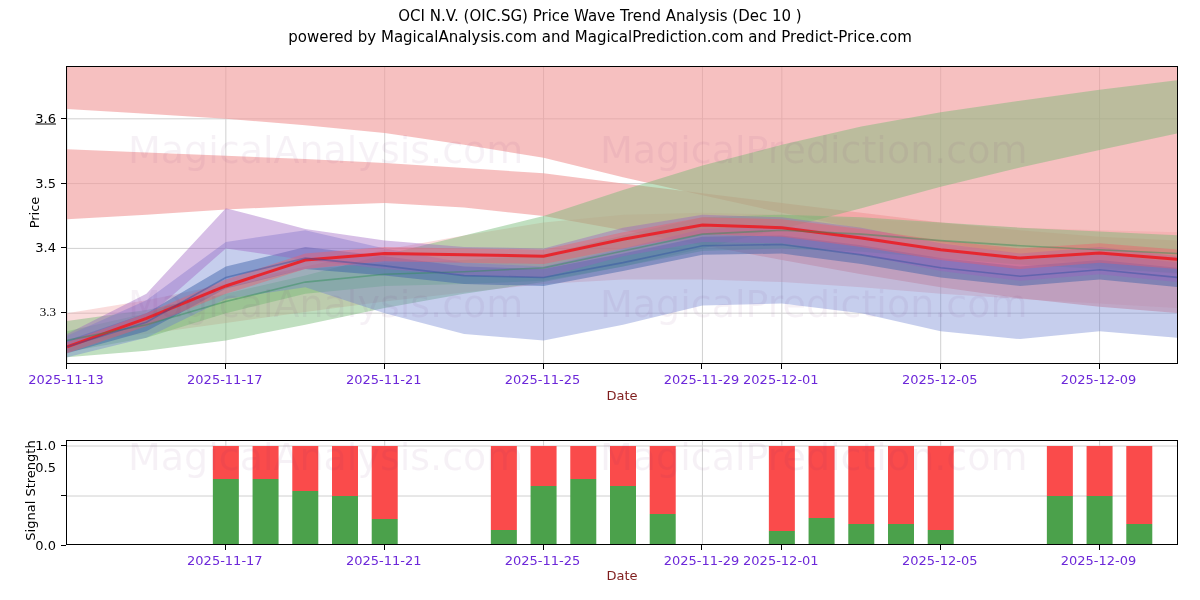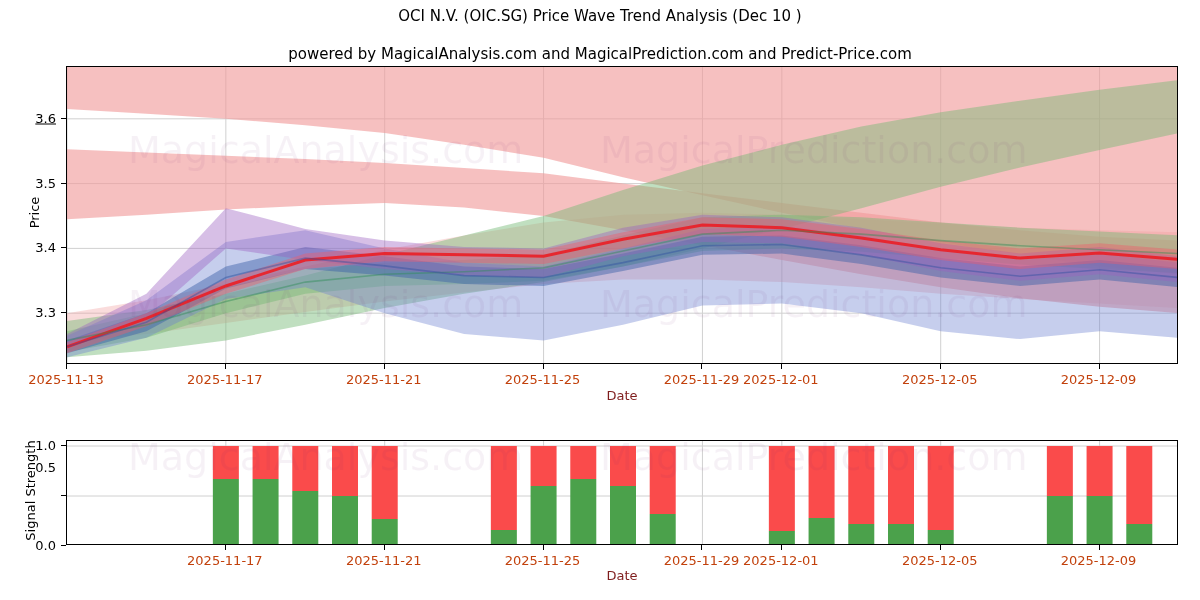--- a/index.html
+++ b/index.html
@@ -14,31 +14,31 @@
 
   
   .title-block{
     position:absolute;top:6px;left:0;width:1200px;
     text-align:center;
   }
   .title-main{
     font-size:15px;color:#000;line-height:21px;font-weight:400;
   }
   .title-sub{
-    font-size:15px;color:#000;line-height:21px;font-weight:400;margin-top:17px;
+    font-size:15px;color:#000;line-height:21px;font-weight:400;
   }
 
   
   .axes{position:absolute;box-sizing:border-box;border:1.1px solid #000;background:#fff;overflow:hidden;}
   #axes-price{left:66px;top:66px;width:1112px;height:298px;}
   #axes-signal{left:66px;top:440px;width:1112px;height:105px;}
 
   
   .ytick{position:absolute;right:0;font-size:13px;color:#000;text-align:right;white-space:nowrap;transform:translateY(-50%);}
-  .xtick{position:absolute;font-size:13px;color:#c2410c;white-space:nowrap;transform:translateX(-50%);}
+  .xtick{position:absolute;font-size:13px;color:#6d28d9;white-space:nowrap;transform:translateX(-50%);}
   .tickmark-y{position:absolute;width:5px;height:1px;background:#000;}
   .tickmark-x{position:absolute;height:5px;width:1px;background:#000;}
 
   
   .ylabel{
     position:absolute;font-size:13px;color:#000;
     transform-origin:center center;
     transform:rotate(-90deg);
     white-space:nowrap;
   }
@@ -92,21 +92,21 @@
         <path d="M0.00,273.38 L79.43,246.17 L158.86,199.53 L238.29,180.10 L317.71,189.17 L397.14,199.53 L476.57,202.12 L556.00,186.57 L635.43,169.73 L714.86,168.43 L794.29,178.15 L873.71,191.11 L953.14,199.53 L1032.57,193.05 L1112.00,200.83 L1112.00,220.26 L1032.57,212.49 L953.14,218.97 L873.71,210.54 L794.29,196.94 L714.86,186.57 L635.43,187.87 L556.00,204.07 L476.57,218.97 L397.14,217.02 L317.71,208.60 L238.29,202.12 L158.86,221.56 L79.43,264.31 L0.00,286.34 Z" fill="#3a5fa8" fill-opacity="0.46" stroke="none"></path>
         <path d="M0.00,266.90 L79.43,226.74 L158.86,141.23 L238.29,161.96 L317.71,173.62 L397.14,180.10 L476.57,181.39 L556.00,160.66 L635.43,147.70 L714.86,150.30 L794.29,160.66 L873.71,176.21 L953.14,186.57 L1032.57,180.10 L1112.00,189.17 L1112.00,215.08 L1032.57,207.30 L953.14,213.78 L873.71,204.07 L794.29,187.87 L714.86,176.21 L635.43,174.91 L556.00,189.17 L476.57,210.54 L397.14,208.60 L317.71,202.12 L238.29,193.05 L158.86,181.39 L79.43,251.36 L0.00,281.80 Z" fill="#9b5fc0" fill-opacity="0.4" stroke="none"></path>
         <path d="M0.00,275.33 L79.43,246.17 L158.86,212.49 L238.29,186.57 L317.71,180.10 L397.14,181.39 L476.57,182.69 L556.00,165.20 L635.43,150.30 L714.86,152.24 L794.29,161.96 L873.71,173.62 L953.14,181.39 L1032.57,176.21 L1112.00,182.69 L1112.00,202.12 L1032.57,195.64 L953.14,202.12 L873.71,193.05 L794.29,180.10 L714.86,169.73 L635.43,167.14 L556.00,181.39 L476.57,196.94 L397.14,195.64 L317.71,194.35 L238.29,202.12 L158.86,226.74 L79.43,259.13 L0.00,286.34 Z" fill="#f05a6a" fill-opacity="0.42" stroke="none"></path>
         <path d="M0.00,279.86 L79.43,251.36 L158.86,218.97 L238.29,193.05 L317.71,186.57 L397.14,187.87 L476.57,189.17 L556.00,172.32 L635.43,158.07 L714.86,160.66 L794.29,171.03 L873.71,182.69 L953.14,191.11 L1032.57,185.93 L1112.00,192.40 " fill="none" stroke="#e8232a" stroke-width="3" stroke-opacity="0.95"></path>
         <path d="M0.00,273.38 L79.43,257.83 L158.86,234.51 L238.29,215.08 L317.71,207.30 L397.14,204.71 L476.57,200.83 L556.00,183.98 L635.43,167.14 L714.86,163.25 L794.29,167.14 L873.71,173.62 L953.14,178.80 L1032.57,182.69 L1112.00,186.57 " fill="none" stroke="#2e8b57" stroke-width="1.6" stroke-opacity="0.45"></path>
         <path d="M0.00,279.86 L79.43,255.24 L158.86,210.54 L238.29,191.11 L317.71,198.88 L397.14,208.60 L476.57,210.54 L556.00,195.64 L635.43,178.80 L714.86,177.50 L794.29,187.87 L873.71,200.83 L953.14,209.25 L1032.57,202.77 L1112.00,210.54 " fill="none" stroke="#2f4fa0" stroke-width="1.6" stroke-opacity="0.45"></path>
       </svg>
   </div>
 
   <div id="price-yticks">
-      <div class="ytick" style="left: 0px; width: 56px; top: 312.174px;">3.3</div>
+      <div class="ytick" style="left: 0px; width: 56px; top: 312.174px; font-family: Liberation Serif, serif;">3.3</div>
       <div class="tickmark-y" style="left: 61px; top: 312.174px;"></div>
       <div class="ytick" style="left: 0px; width: 56px; top: 247.391px;">3.4</div>
       <div class="tickmark-y" style="left: 61px; top: 247.391px;"></div>
       <div class="ytick" style="left: 0px; width: 56px; top: 182.609px;">3.5</div>
       <div class="tickmark-y" style="left: 61px; top: 182.609px;"></div>
       <div class="ytick" style="left: 0px; width: 56px; top: 117.826px; text-decoration: underline;">3.6</div>
       <div class="tickmark-y" style="left: 61px; top: 117.826px;"></div>
     </div>
 
   <div id="price-xticks">

